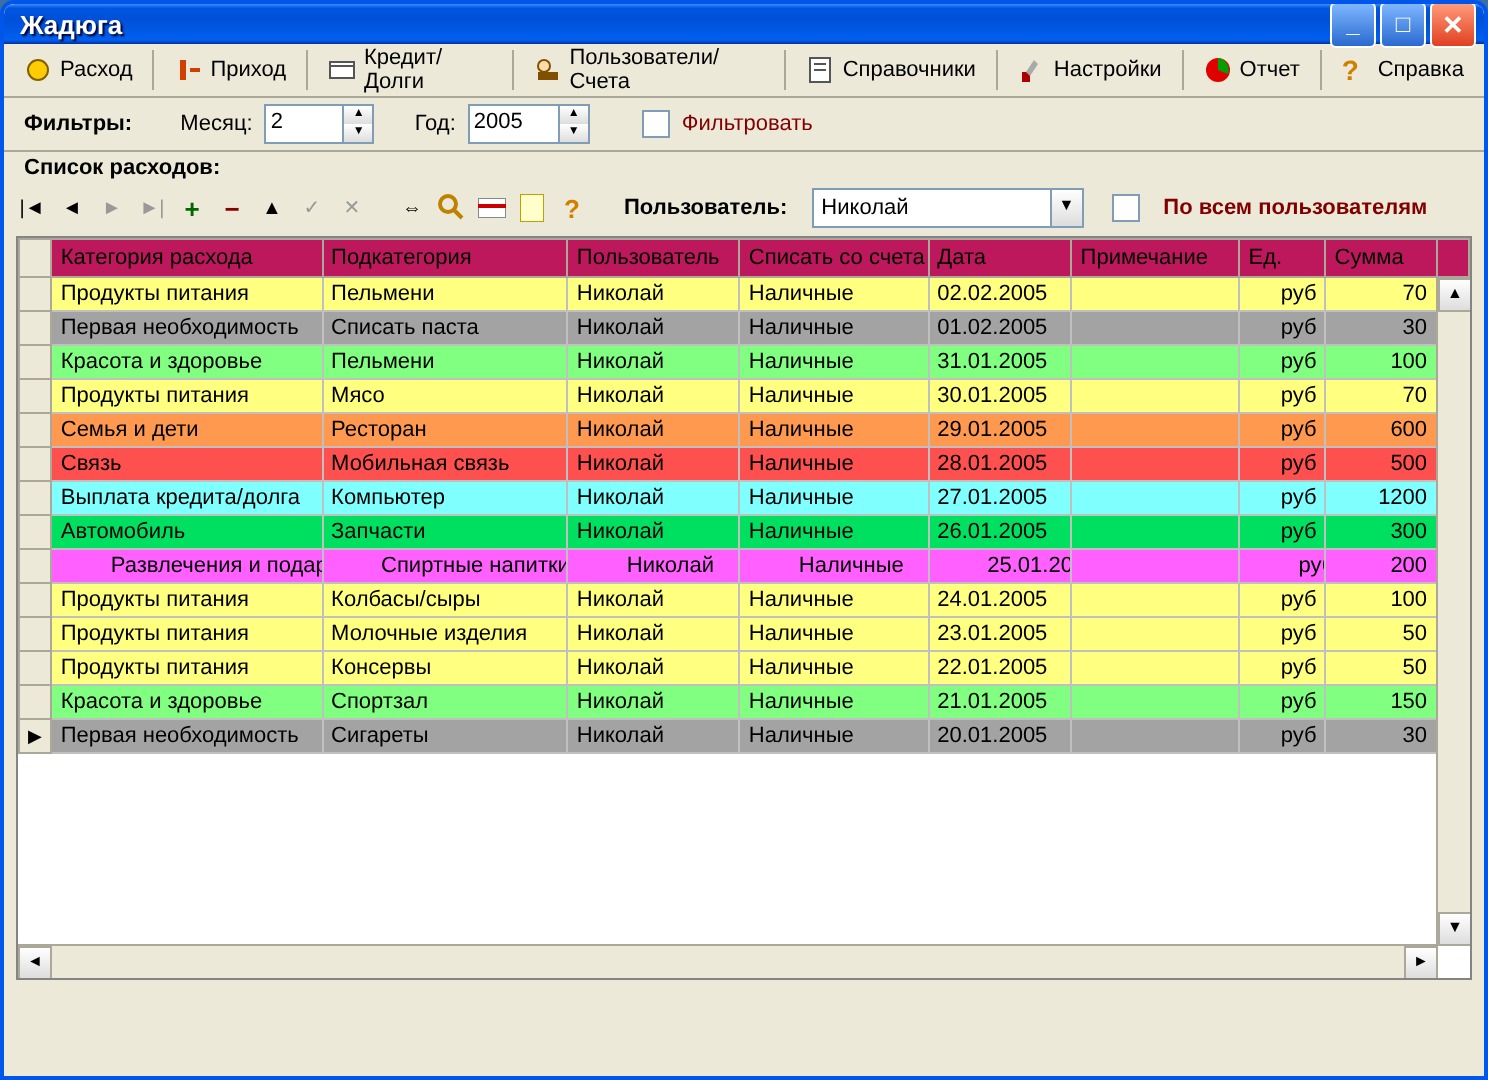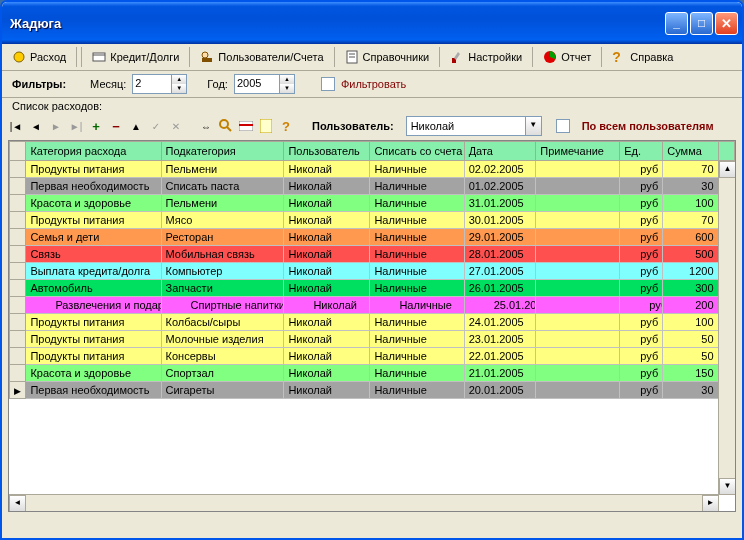--- a/index.html
+++ b/index.html
@@ -1,45 +1,45 @@
 <!DOCTYPE html>
 <html><head>
 <meta charset="utf-8">
 <style>
   html,body{margin:0;padding:0;font-family:Tahoma,Verdana,sans-serif;font-size:11px;background:#3a6ea5;}
   .window{position:absolute;left:0;top:0;width:740px;height:536px;border:2px solid #0055ea;border-radius:7px 7px 0 0;background:#ece9d8;overflow:hidden;}
-  .titlebar{height:20px;background:linear-gradient(to bottom,#3c8cff 0%,#0056e0 10%,#0050d8 40%,#0060f0 90%,#0030a0 100%);display:flex;align-items:center;padding:11px 4px;color:#fff;font-weight:bold;font-size:13px;border-radius:5px 5px 0 0;}
+  .titlebar{height:20px;background:linear-gradient(to bottom,#3c8cff 0%,#0056e0 10%,#0050d8 40%,#0060f0 90%,#0030a0 100%);display:flex;align-items:center;padding:0 4px;color:#fff;font-weight:bold;font-size:13px;border-radius:5px 5px 0 0;}
   .titlebar .title{flex:1;padding-left:4px;text-shadow:1px 1px 1px #003;}
   .winbtn{width:21px;height:21px;margin-left:2px;border-radius:3px;border:1px solid #fff;display:flex;align-items:center;justify-content:center;font-weight:bold;font-family:Arial;font-size:12px;}
   .winbtn.min,.winbtn.max{background:linear-gradient(to bottom,#7eb6ff,#2a6ad0);color:#fff;}
   .winbtn.close{background:linear-gradient(to bottom,#ff9a7a,#e04020);color:#fff;font-size:13px;}
   .toolbar{height:26px;background:#ece9d8;border-bottom:1px solid #aca899;display:flex;align-items:center;padding:0 2px;}
   .tbtn{display:flex;align-items:center;height:22px;padding:0 6px;margin:0 1px;border:1px solid transparent;cursor:default;}
   .sep{width:1px;height:20px;background:#aca899;margin:0 2px;}
   .ticon{width:14px;height:14px;margin-right:4px;display:inline-block;}
   .filters{height:26px;display:flex;align-items:center;padding:0 10px;gap:6px;border-bottom:1px solid #aca899;}
   .filters b{font-weight:bold;}
   .spin{display:inline-flex;border:1px solid #7f9db9;background:#fff;height:18px;}
   .spin input{border:none;width:34px;font:inherit;padding:0 2px;height:16px;outline:none;}
   .spin .arrows{width:15px;display:flex;flex-direction:column;}
   .spin .arrows div{flex:1;background:linear-gradient(#fff,#ddd);border-left:1px solid #7f9db9;font-size:6px;text-align:center;line-height:8px;}
   .chk{width:12px;height:12px;border:1px solid #7f9db9;background:#fff;display:inline-block;}
   .maroon{color:#800000;}
-  .section-label{padding:2px 10px;font-weight:normal;}
+  .section-label{padding:2px 10px;font-weight:bold;}
   .navrow{height:24px;display:flex;align-items:center;padding:0 6px;gap:4px;}
   .nbtn{width:16px;height:16px;display:flex;align-items:center;justify-content:center;font-size:10px;color:#000;}
   .nbtn.dis{color:#999;}
   .nbtn.plus{color:#060;font-weight:bold;font-size:13px;}
   .nbtn.minus{color:#800;font-weight:bold;font-size:13px;}
   .usercombo{border:1px solid #7f9db9;background:#fff;height:18px;display:inline-flex;}
   .usercombo input{border:none;width:110px;font:inherit;padding:0 4px;outline:none;}
   .usercombo .dd{width:15px;background:linear-gradient(#fff,#ddd);border-left:1px solid #7f9db9;text-align:center;font-size:8px;line-height:16px;}
   .grid-wrap{margin:2px 6px;border:1px solid #848484;background:#fff;height:370px;overflow:hidden;position:relative;}
   table{border-collapse:collapse;width:100%;table-layout:fixed;}
-  th{background:#86efac;border:1px solid #aca899;height:18px;text-align:left;padding:0 4px;font-weight:normal;overflow:hidden;white-space:nowrap;}
+  th{background:#be185d;border:1px solid #aca899;height:18px;text-align:left;padding:0 4px;font-weight:normal;overflow:hidden;white-space:nowrap;}
   td{border-right:1px solid #c0c0c0;border-bottom:1px solid #c0c0c0;height:16px;padding:0 4px;overflow:hidden;white-space:nowrap;}
   .rowhead{background:#ece9d8;width:14px;border:1px solid #aca899;}
   col.c-marker{width:16px;}
   col.c-cat{width:132px;}
   col.c-sub{width:120px;}
   col.c-user{width:84px;}
   col.c-acc{width:92px;}
   col.c-date{width:70px;}
   col.c-note{width:82px;}
   col.c-unit{width:42px;}
@@ -76,20 +76,29 @@
   <div class="toolbar">
     <div class="tbtn">
         <span class="ticon">
           <svg width="14" height="14">
             <circle cx="7" cy="7" r="5" fill="#ffcc00" stroke="#806000"></circle>
           </svg>
         </span>
         <span>Расход</span>
       </div>
     <div class="sep"></div>
+    <div class="tbtn">
+        <span class="ticon">
+          <svg width="14" height="14">
+            <rect x="3" y="2" width="3" height="10" fill="#d04000"></rect>
+            <rect x="8" y="6" width="5" height="2" fill="#d04000"></rect>
+          </svg>
+        </span>
+        <span>Приход</span>
+      </div>
     <div class="sep"></div>
     <div class="tbtn">
         <span class="ticon">
           <svg width="14" height="14">
             <rect x="1" y="3" width="12" height="8" fill="#fff" stroke="#555"></rect>
             <line x1="1" y1="5" x2="13" y2="5" stroke="#555"></line>
           </svg>
         </span>
         <span>Кредит/Долги</span>
       </div>

